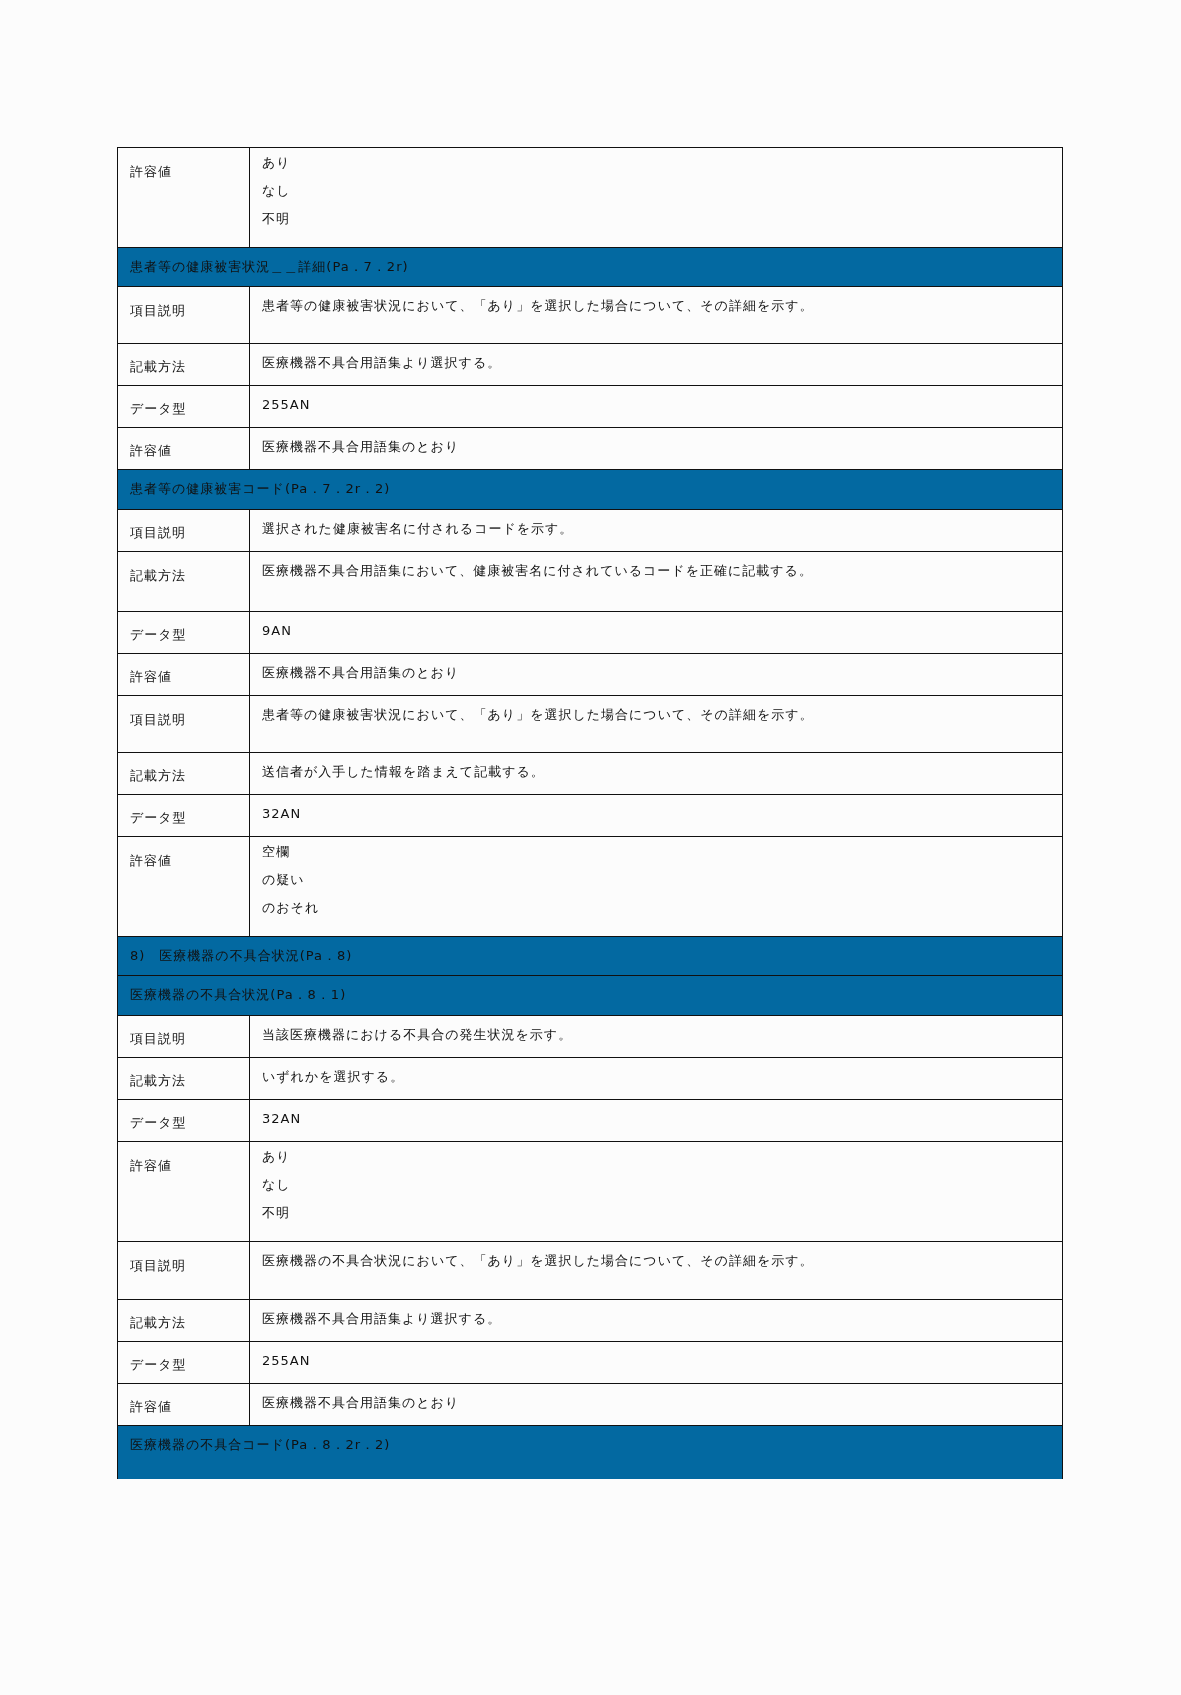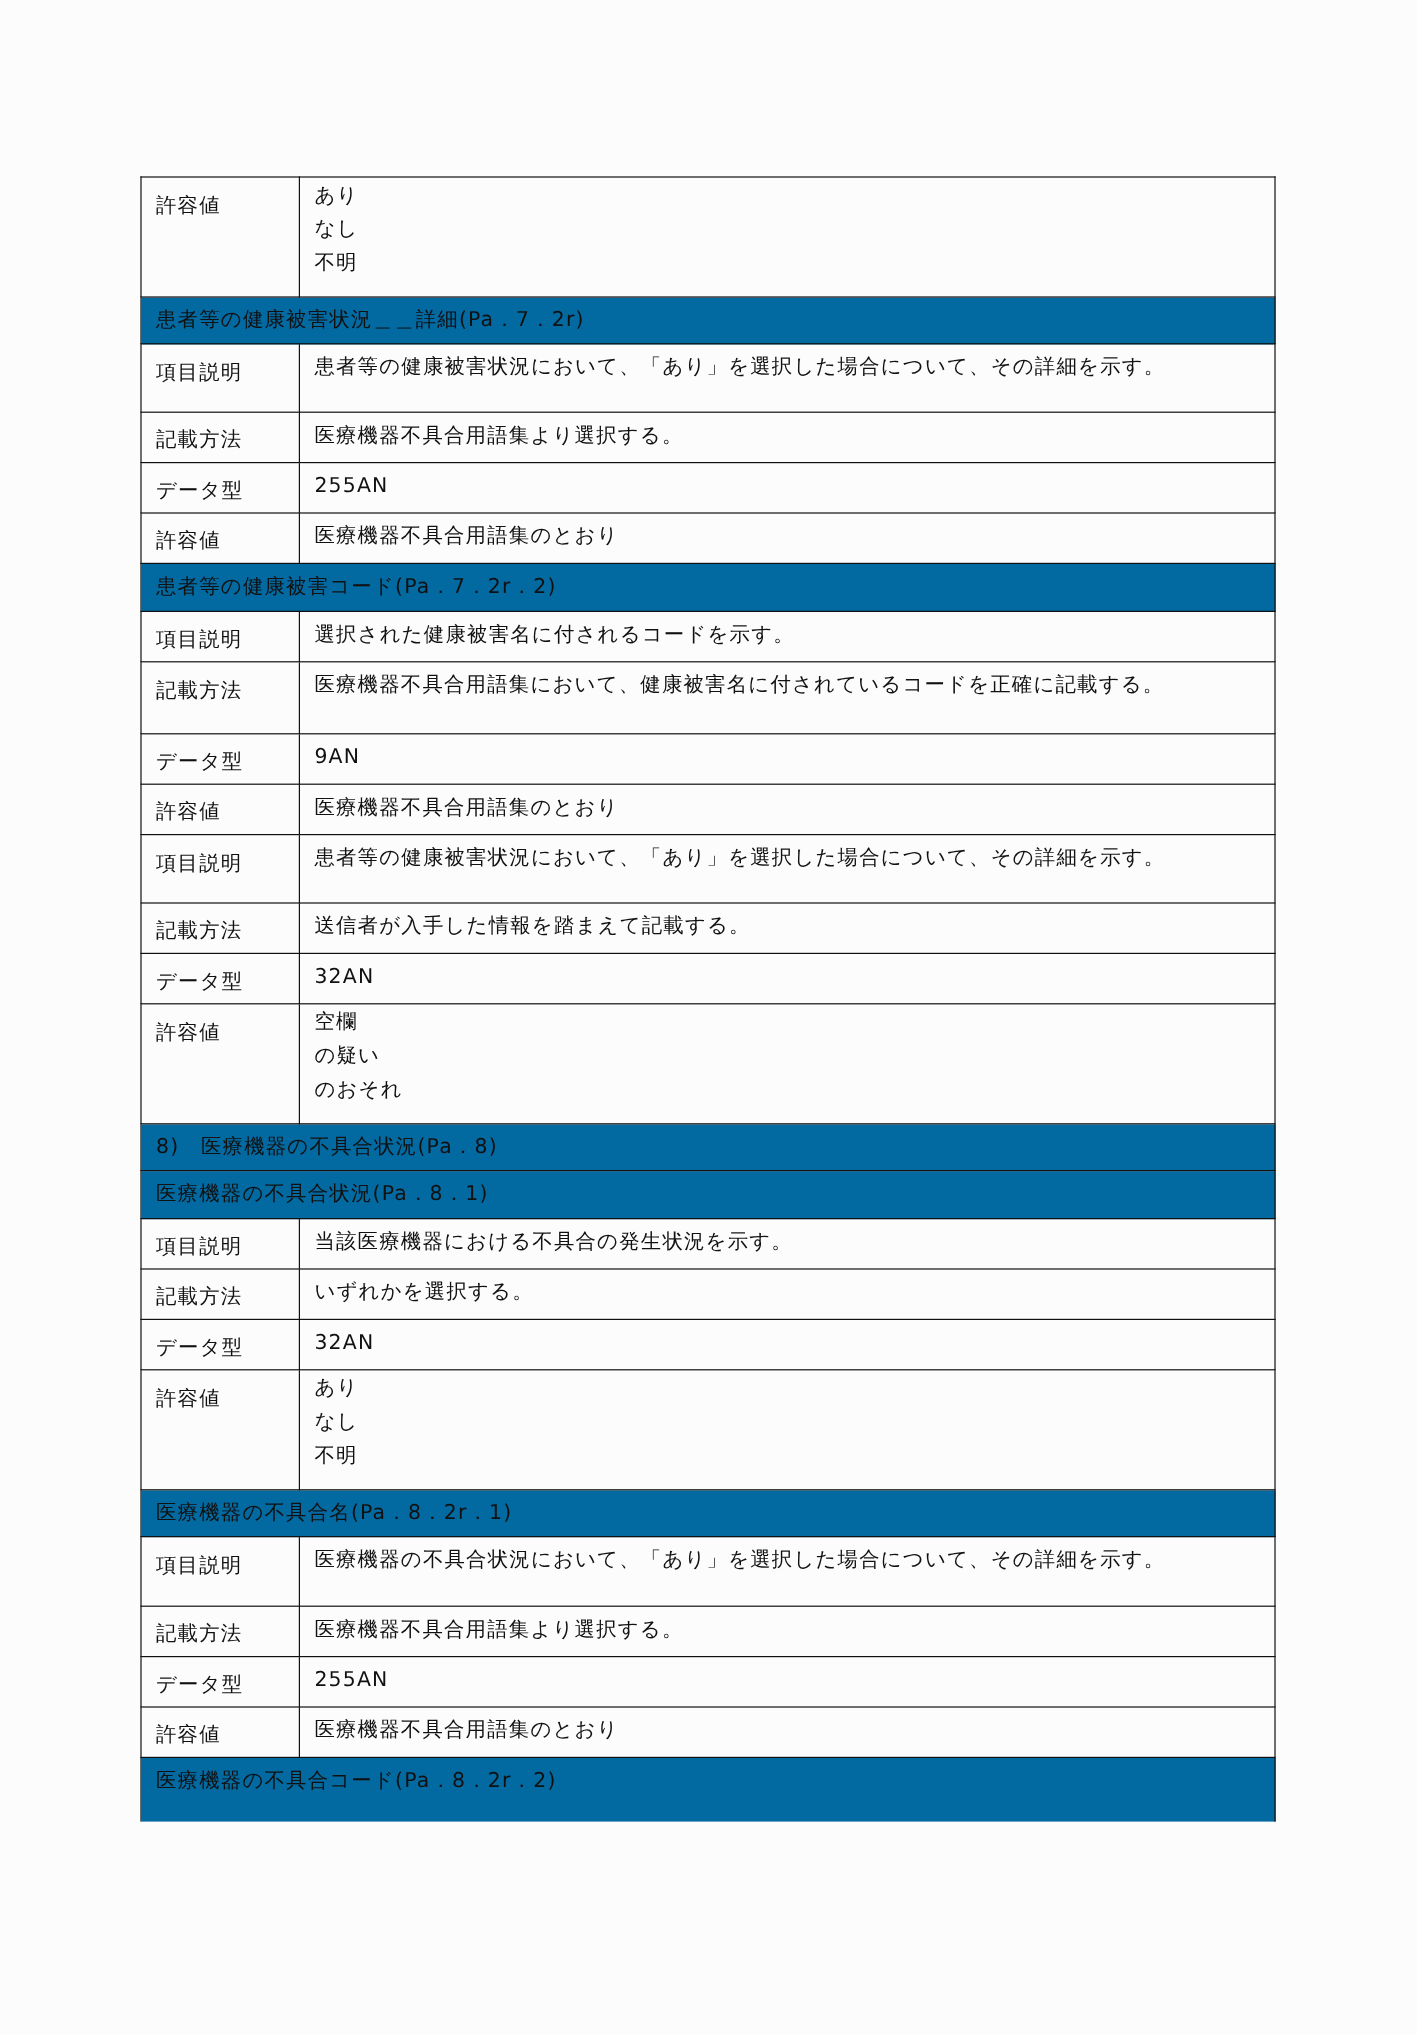--- a/index.html
+++ b/index.html
@@ -15,21 +15,21 @@
       font-family: "DejaVu Sans", sans-serif;
       color: #111;
     }
     .page-table {
       position: absolute;
       left: 117px;
       top: 147px;
       width: 945px;
       border-collapse: collapse;
       table-layout: fixed;
-      font-size: 17px;
+      font-size: 13px;
       letter-spacing: 1px;
     }
     .page-table td {
       border: 1.5px solid #111;
       padding: 0 12px;
       vertical-align: top;
       line-height: 28px;
     }
     .page-table col.label-col { width: 132px; }
     .page-table col.value-col { width: 813px; }
@@ -178,23 +178,20 @@
     <tr class="field list" style="height:88px">
       <td class="label">許容値</td>
       <td class="value">
         <span class="list-line">あり</span>
         <span class="list-line">なし</span>
         <span class="list-line">不明</span>
       </td>
     </tr>
 
 
-    <tr class="section" style="height:39px">
-      <td colspan="2">医療機器の不具合名(Pa．8．2r．1)</td>
-    </tr>
 
     <tr class="field multi" style="height:58px">
       <td class="label">項目説明</td>
       <td class="value">医療機器の不具合状況において、「あり」を選択した場合について、その詳細を示す。</td>
     </tr>
 
     <tr class="field" style="height:39px">
       <td class="label">記載方法</td>
       <td class="value">医療機器不具合用語集より選択する。</td>
     </tr>

